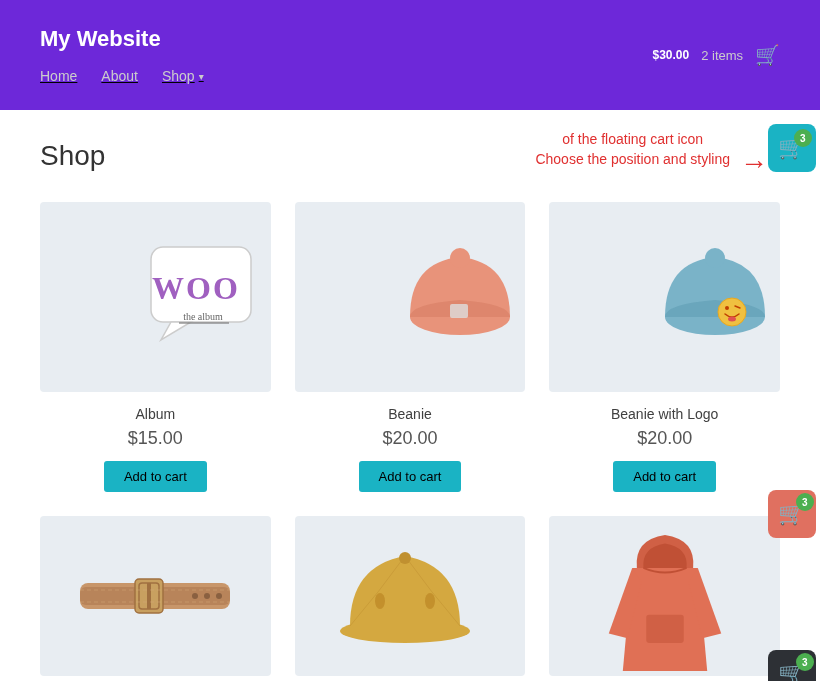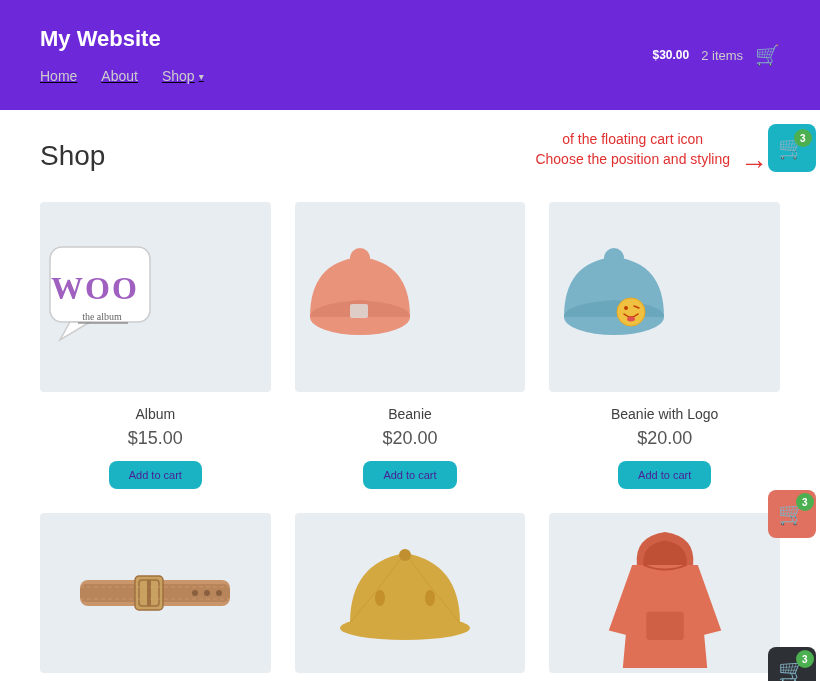--- a/index.html
+++ b/index.html
@@ -92,33 +92,33 @@
       gap: 24px;
     }
     .product-card { text-align: center; }
     .product-image-wrapper {
       background: #e8edf2;
       border-radius: 4px;
       width: 100%;
       height: 190px;
       display: flex;
       align-items: center;
-      justify-content: flex-start;
+      justify-content: flex-end;
       margin-bottom: 14px;
       overflow: hidden;
     }
     .product-name { font-size: 14px; color: #404040; margin-bottom: 6px; }
     .product-price { font-size: 18px; color: #555; margin-bottom: 12px; }
     .add-to-cart-btn {
       background: #1ab3c4;
-      color: #4c1d95;
+      color: #000000;
       border: none;
       padding: 8px 20px;
-      font-size: 11px;
-      border-radius: 8px;
+      font-size: 13px;
+      border-radius: 3px;
       cursor: pointer;
       font-weight: 500;
     }
 
     
     .product-grid-bottom {
       display: grid;
       grid-template-columns: repeat(3, 1fr);
       gap: 24px;
       margin-top: 24px;

